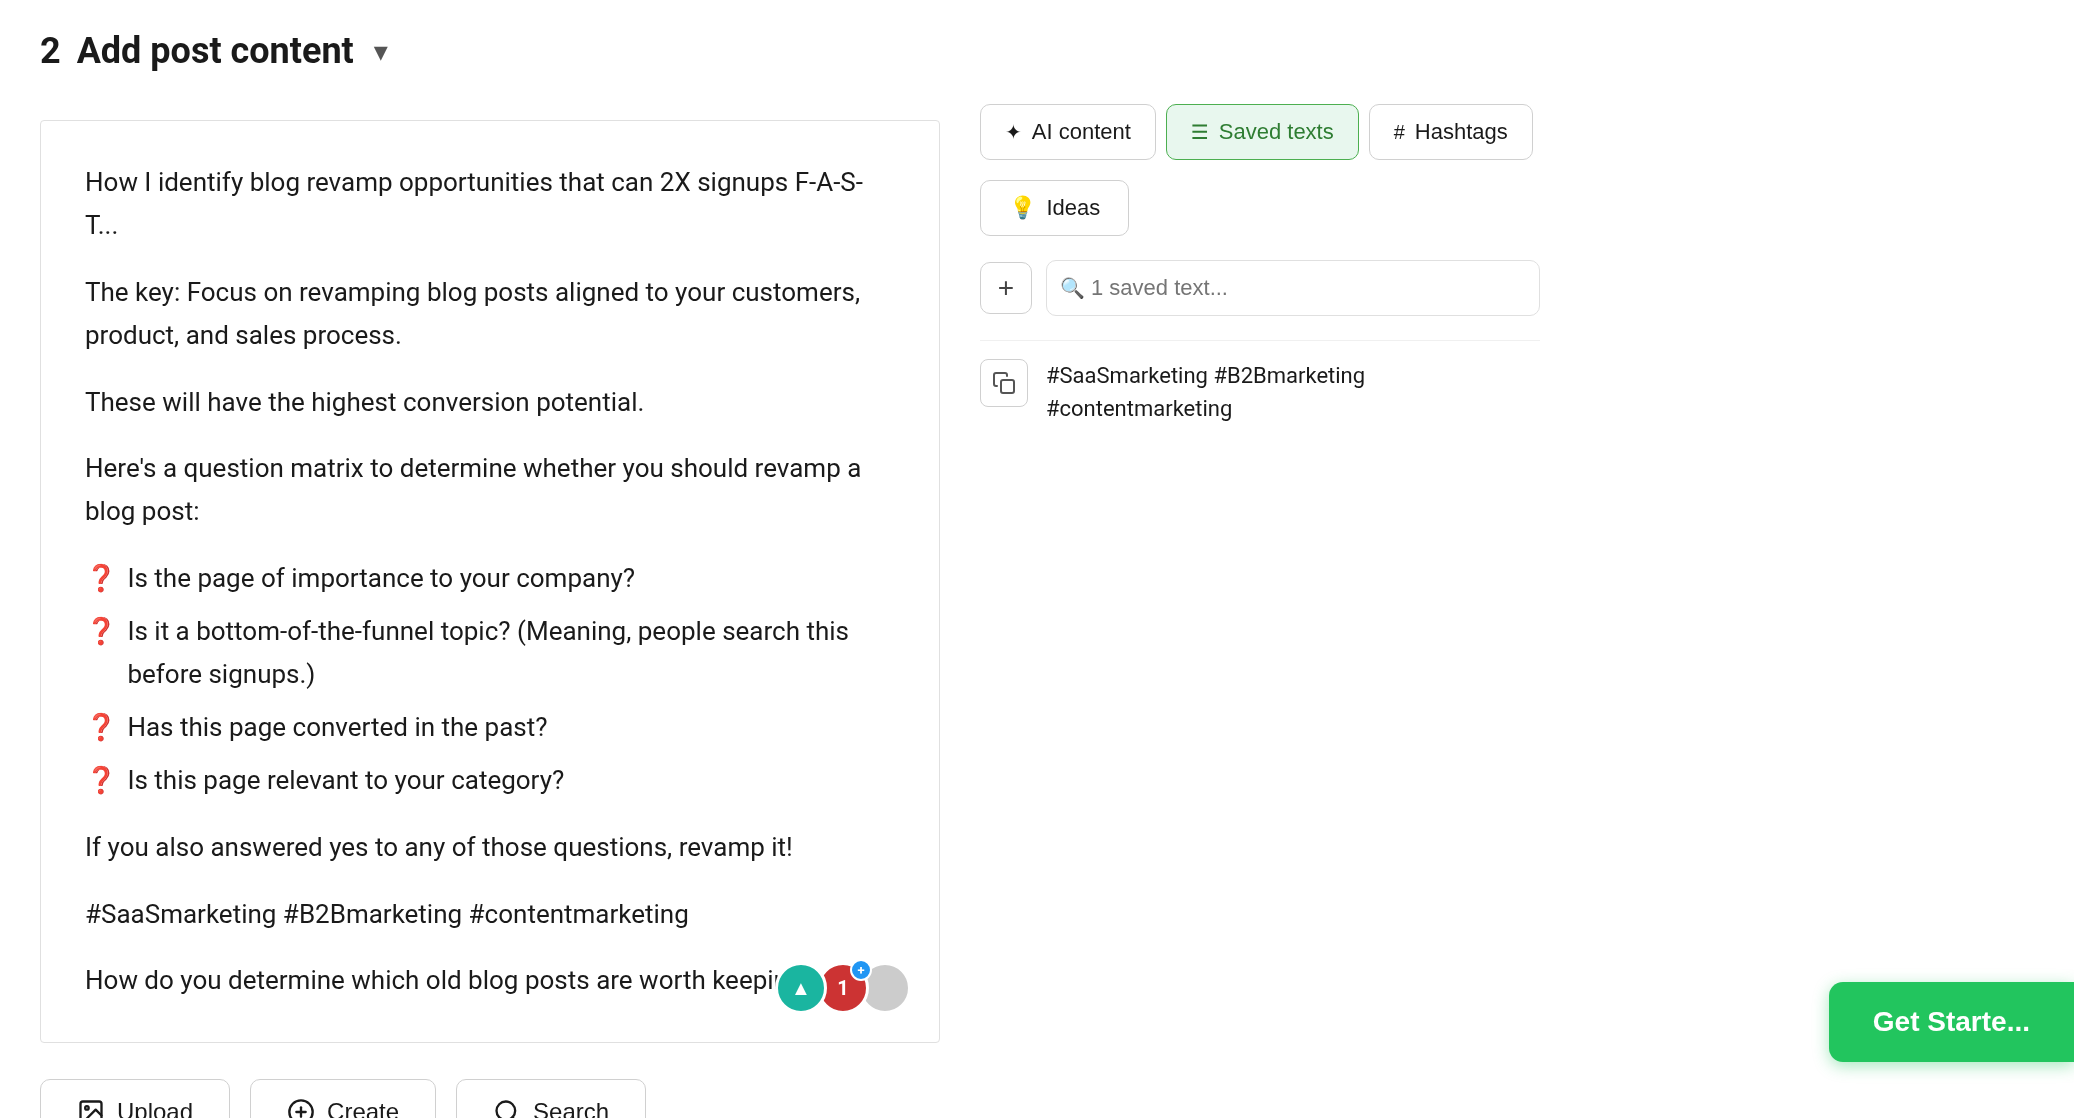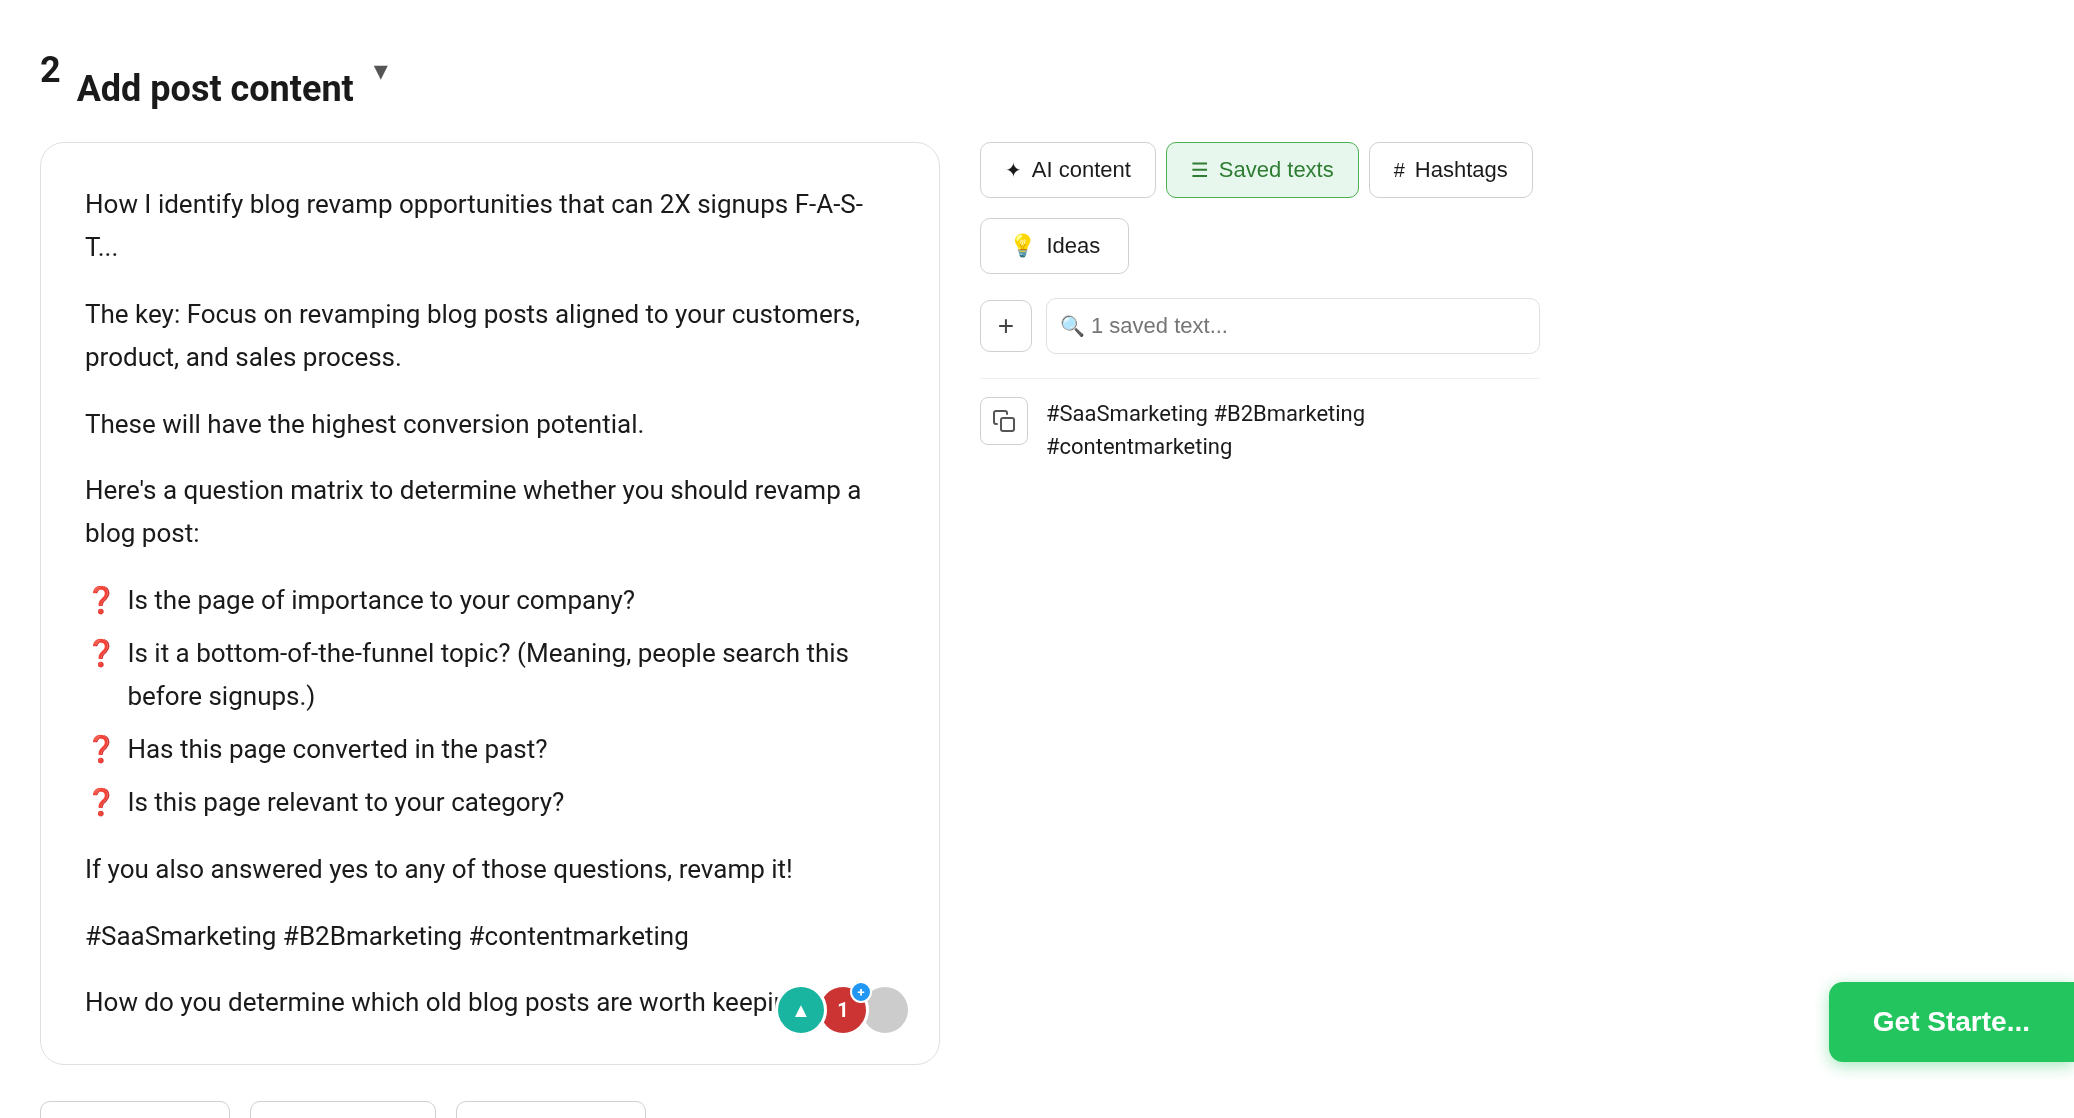--- a/index.html
+++ b/index.html
@@ -29,45 +29,45 @@
     }
     .step-number {
       font-size: 36px;
       font-weight: 700;
       color: #1a1a1a;
     }
     .header-title {
       font-size: 36px;
       font-weight: 700;
       color: #1a1a1a;
-      margin-top: 38px;
     }
     .chevron-icon {
       font-size: 28px;
       color: #555;
       margin-left: 4px;
     }
 
     
     .content-layout {
       display: flex;
       gap: 40px;
       align-items: flex-start;
     }
 
     
     .post-panel {
       flex: 1;
       background: #fff;
       border: 1.5px solid #e0e0e0;
-      border-radius: 24px;
+      border-radius: 4px;
       padding: 40px 44px;
       min-height: 580px;
       max-width: 900px;
       position: relative;
+      margin-top: 16px;
     }
 
     .post-text {
       font-size: 26px;
       line-height: 1.65;
       color: #1a1a1a;
     }
 
     .post-text p {
       margin-bottom: 24px;

